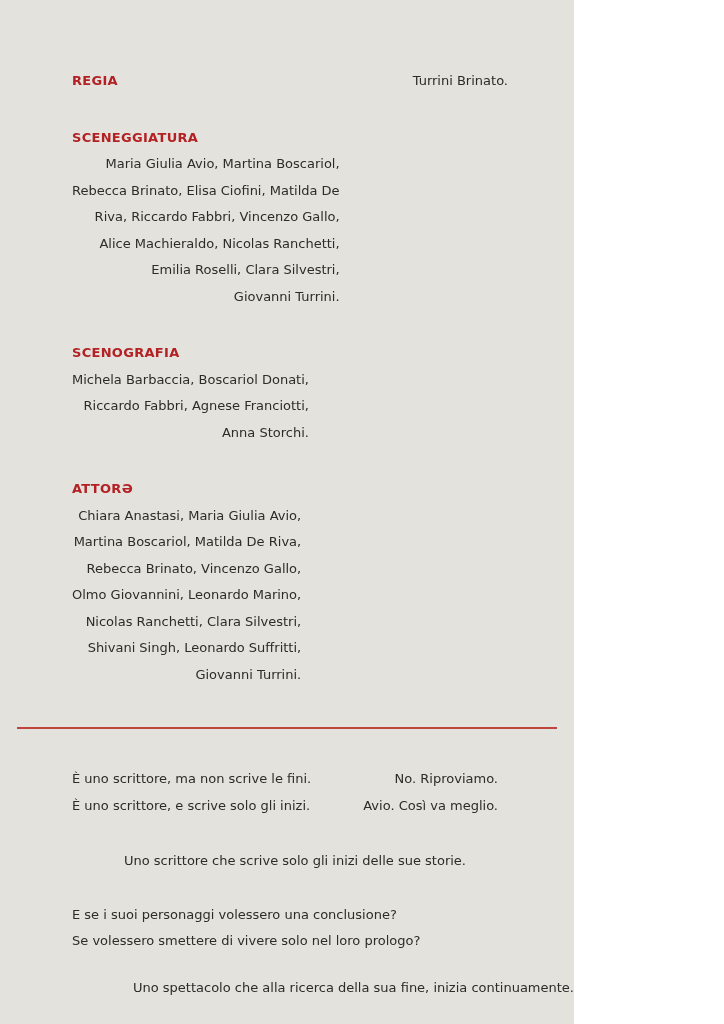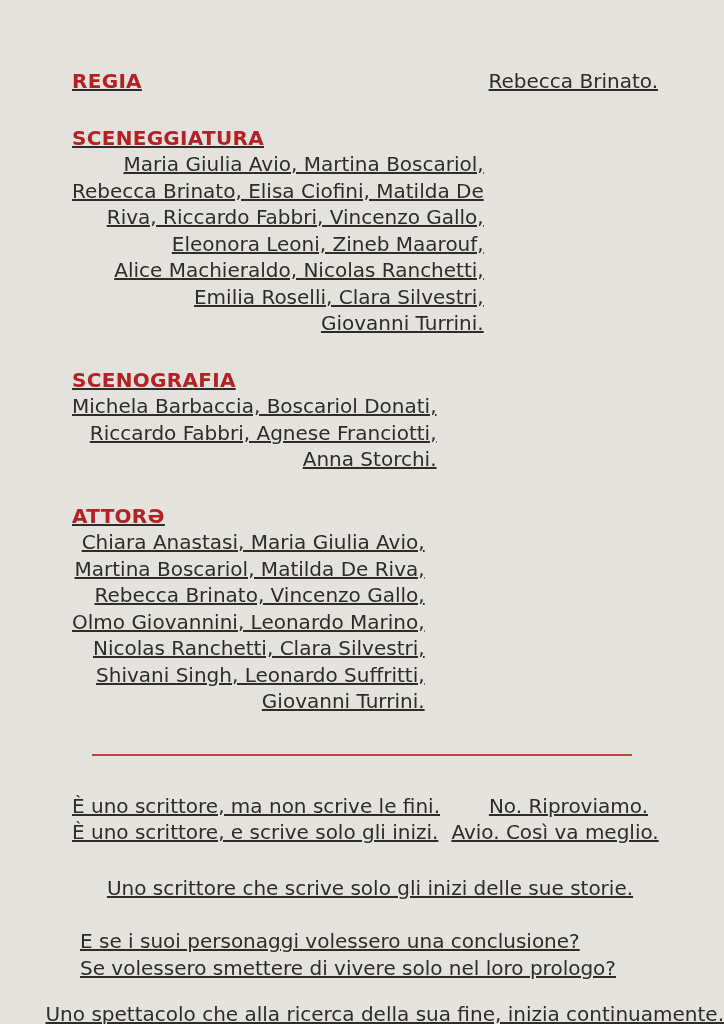--- a/index.html
+++ b/index.html
@@ -1,26 +1,25 @@
 <!DOCTYPE html>
 <html><head>
 <meta charset="utf-8">
 <style>
   html, body { margin: 0; padding: 0; }
   .page {
-    width: 724px;
+    width: 574px;
     height: 1024px;
     box-sizing: border-box;
     overflow: hidden;
     background: #e3e2dd;
     color: #2d2c28;
     font-family: "DejaVu Sans", "Liberation Sans", sans-serif;
-    font-size: 20px;
+    font-size: 13px;
     line-height: 26.5px;
-    text-decoration: underline;
   }
   .credits { padding: 68px 66px 0 72px; }
   .credit-row {
     display: flex;
     justify-content: space-between;
     align-items: flex-start;
   }
   .credit-row + .credit-row { margin-top: 30px; flex-direction: column; }
   .credit-label {
     color: #b32124;
@@ -37,45 +36,44 @@
     height: 2px;
     background: #bf453c;
     border: none;
     margin: 39px auto 0 auto;
   }
   .dialogue { margin-top: 37px; padding: 0 76px 0 72px; }
   .dialogue-row { display: flex; justify-content: space-between; gap: 13px; }
   .dialogue-left { text-align: left; white-space: nowrap; }
   .dialogue-right { text-align: right; white-space: nowrap; }
   .tagline { margin: 29px 0 0 16px; text-align: center; }
-  .questions { margin: 27px 0 0 8px; padding-left: 72px; }
+  .questions { margin: 27px 0 0 0; padding-left: 72px; }
   .question-line { white-space: nowrap; }
   .closing { margin: 20px 0 0 0; text-align: right; }
 </style>
 </head>
 <body>
 
 <div class="page">
 
   <div class="credits">
 
     <div class="credit-row">
       <div class="credit-label">REGIA</div>
       <div class="credit-names">
-        <div class="name-line">Rebecca Brinato.</div>
+        <div class="name-line">Turrini Brinato.</div>
       </div>
     </div>
 
     <div class="credit-row">
       <div class="credit-label">SCENEGGIATURA</div>
       <div class="credit-names">
         <div class="name-line">Maria Giulia Avio, Martina Boscariol,</div>
         <div class="name-line">Rebecca Brinato, Elisa Ciofini, Matilda De</div>
         <div class="name-line">Riva, Riccardo Fabbri, Vincenzo Gallo,</div>
-        <div class="name-line">Eleonora Leoni, Zineb Maarouf,</div>
         <div class="name-line">Alice Machieraldo, Nicolas Ranchetti,</div>
         <div class="name-line">Emilia Roselli, Clara Silvestri,</div>
         <div class="name-line">Giovanni Turrini.</div>
       </div>
     </div>
 
     <div class="credit-row">
       <div class="credit-label">SCENOGRAFIA</div>
       <div class="credit-names">
         <div class="name-line">Michela Barbaccia, Boscariol Donati,</div>

